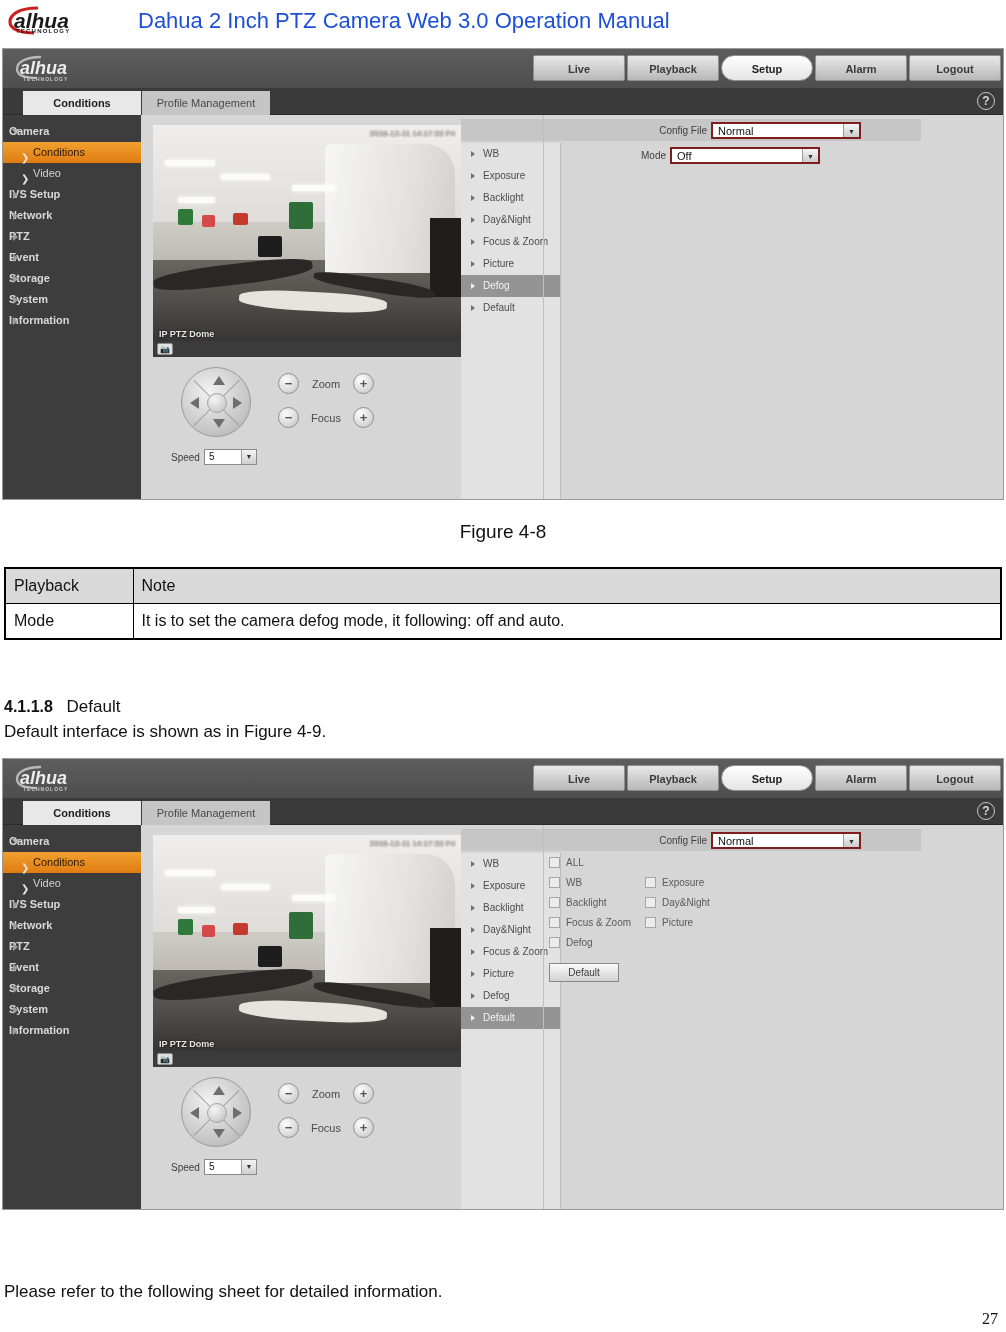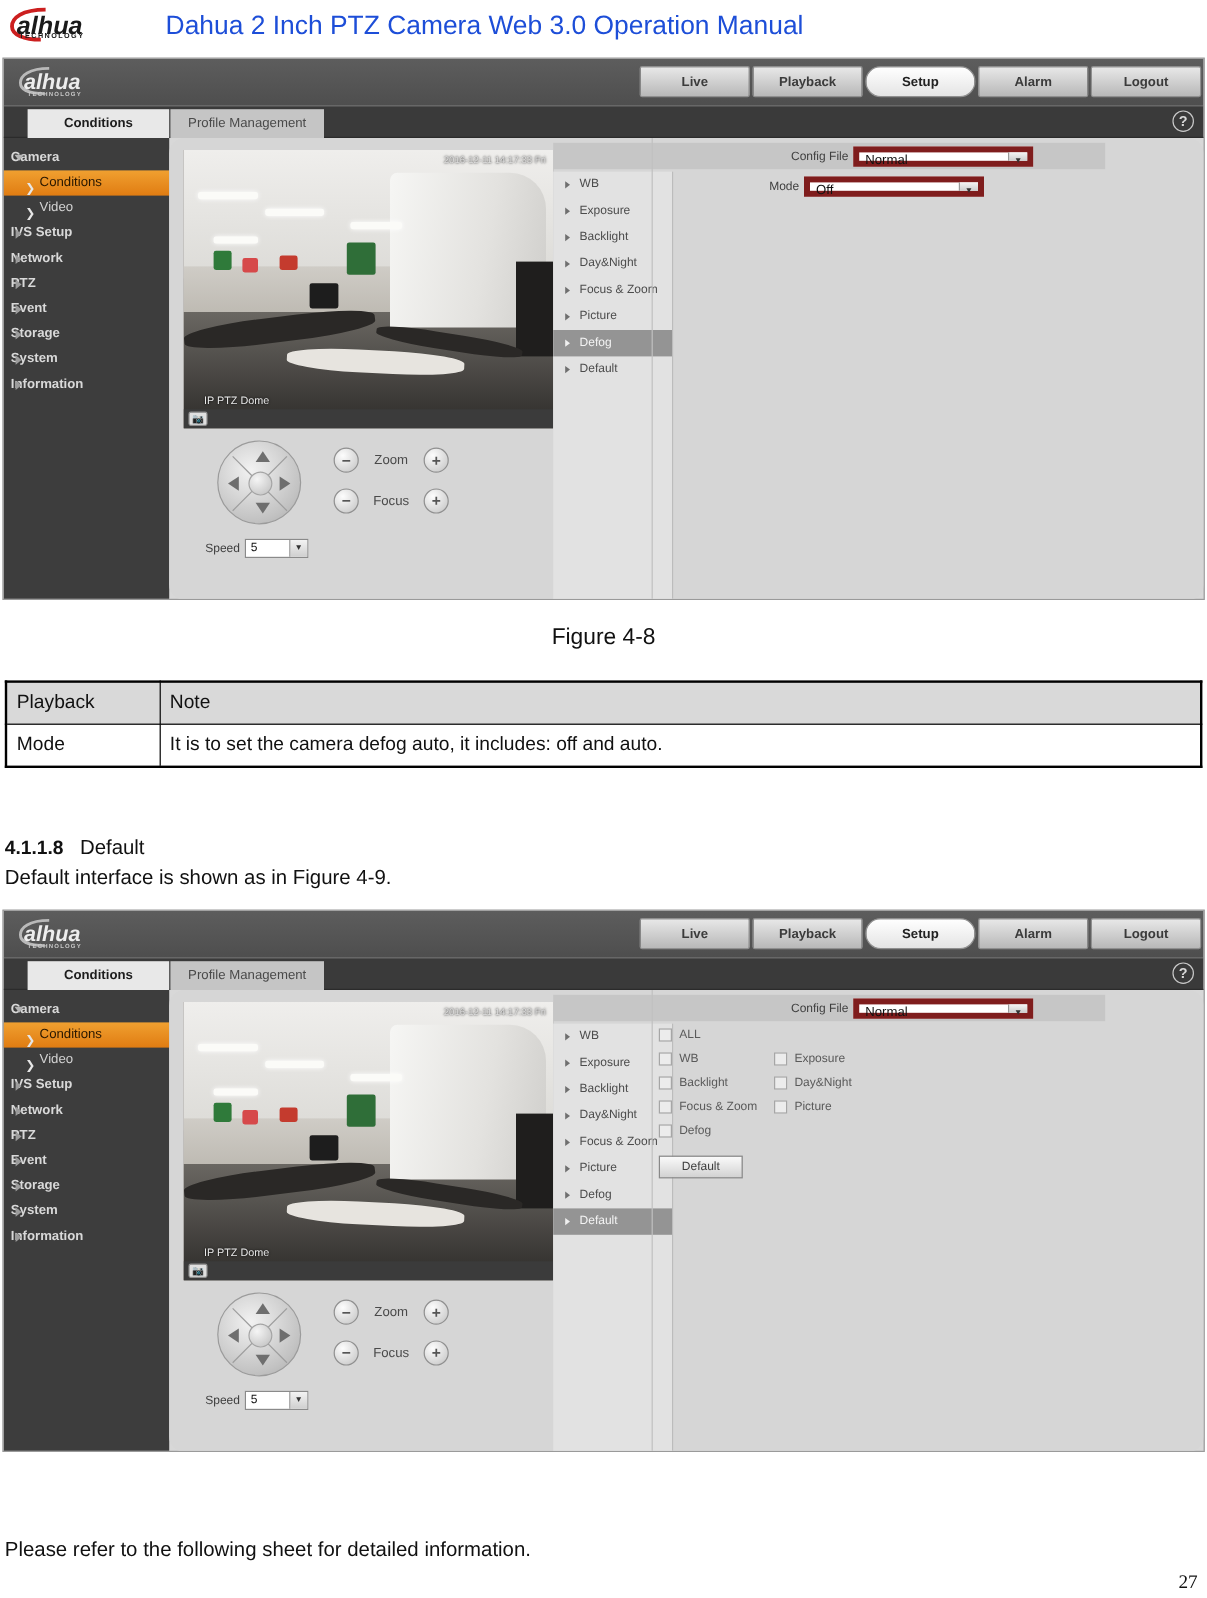--- a/index.html
+++ b/index.html
@@ -91,21 +91,21 @@
     border-left:5px solid #9c9c9c; border-top:4px solid transparent; border-bottom:4px solid transparent;
   }
   .tri.down {
     border-left:4px solid transparent; border-right:4px solid transparent;
     border-top:5px solid #b5b5b5; left:9px; top:8px;
   }
   .chev {
     position:absolute; left:18px; top:5px; font-size:10px; color:#e6e6e6;
   }
 
-  .ui-main { flex:1; background:#d6d6d6; position:relative;border-radius:13px; }
+  .ui-main { flex:1; background:#d6d6d6; position:relative; }
 
   
   .video {
     position:absolute; left:12px; top:10px; width:308px; height:232px;
     background:#9d9a95; overflow:hidden;
   }
   .vid-ceil {
     position:absolute; left:0; top:0; width:100%; height:46%;
     background: linear-gradient(#efeeec, #dcdbd7);
   }
@@ -134,22 +134,22 @@
     position:absolute; background:#2a2826; border-radius:40%;
   }
   .clutter {
     position:absolute; border-radius:2px;
   }
   .vid-ts {
     position:absolute; right:6px; top:4px; font-size:8px; color:#ddd;
     text-shadow:0 0 2px #000; letter-spacing:0px; white-space:nowrap;
   }
   .vid-name {
-    position:absolute; left:17px; bottom:18px; font-size:9px; color:#e8e8e8;
-    text-shadow:0 0 2px #000; font-weight:normal;margin-top:20px;
+    position:absolute; left:6px; bottom:18px; font-size:9px; color:#e8e8e8;
+    text-shadow:0 0 2px #000; font-weight:bold;margin-top:20px;
   }
   .vid-bar {
     position:absolute; left:0; bottom:0; width:100%; height:16px;
     background:#3b3b3b;
   }
   .snap-btn {
     position:absolute; left:4px; bottom:2px; width:16px; height:12px;
     background:#e0e0e0; border:1px solid #8d8d8d; border-radius:2px;
     font-size:8px; line-height:11px; text-align:center; color:#333;
   }
@@ -209,21 +209,21 @@
   }
   .sub-item.sel .ar { border-left-color:#f0f0f0; }
 
   
   .cfgbar {
     position:absolute; background:#c6c6c6; display:flex; align-items:center;
     justify-content:flex-end; padding-right:0;
   }
   .cfg-label { font-size:10px; color:#3f3f3f; margin-right:4px; }
   .field {
-    display:flex; align-items:stretch; border:5px solid #7f1d1d; background:#fff; height:17px;
+    display:flex; align-items:stretch; border:2px solid #7f1d1d; background:#fff; height:17px;
   }
   .field .val { font-size:11px; color:#111; padding:0 5px; line-height:15px; }
   .field .arw {
     width:16px; border-left:1px solid #9a9a9a;
     background: linear-gradient(#f5f5f5,#cccccc);
     font-size:7px; line-height:15px; text-align:center; color:#333;
   }
 
   .moderow { position:absolute; display:flex; align-items:center; }
 
@@ -466,21 +466,21 @@
   <table class="ptable" style="left:4px; top:567px; width:998px;">
     <thead>
       <tr>
         <td style="width:128px;">Playback</td>
         <td>Note</td>
       </tr>
     </thead>
     <tbody>
       <tr>
         <td>Mode</td>
-        <td>It is to set the camera defog auto, it includes: off and auto.</td>
+        <td>It is to set the camera defog mode, it following: off and auto.</td>
       </tr>
     </tbody>
   </table>
 
   <div class="heading" style="left:4px; top:697px;text-align:right;">
     <b>4.1.1.8</b>
     <span style="font-size:17px;">&nbsp;</span>
     <span style="font-size:17px;">Default</span>
   </div>
   <div class="bodytext" style="left:4px; top:722px;">Default interface is shown as in Figure 4-9.</div>

